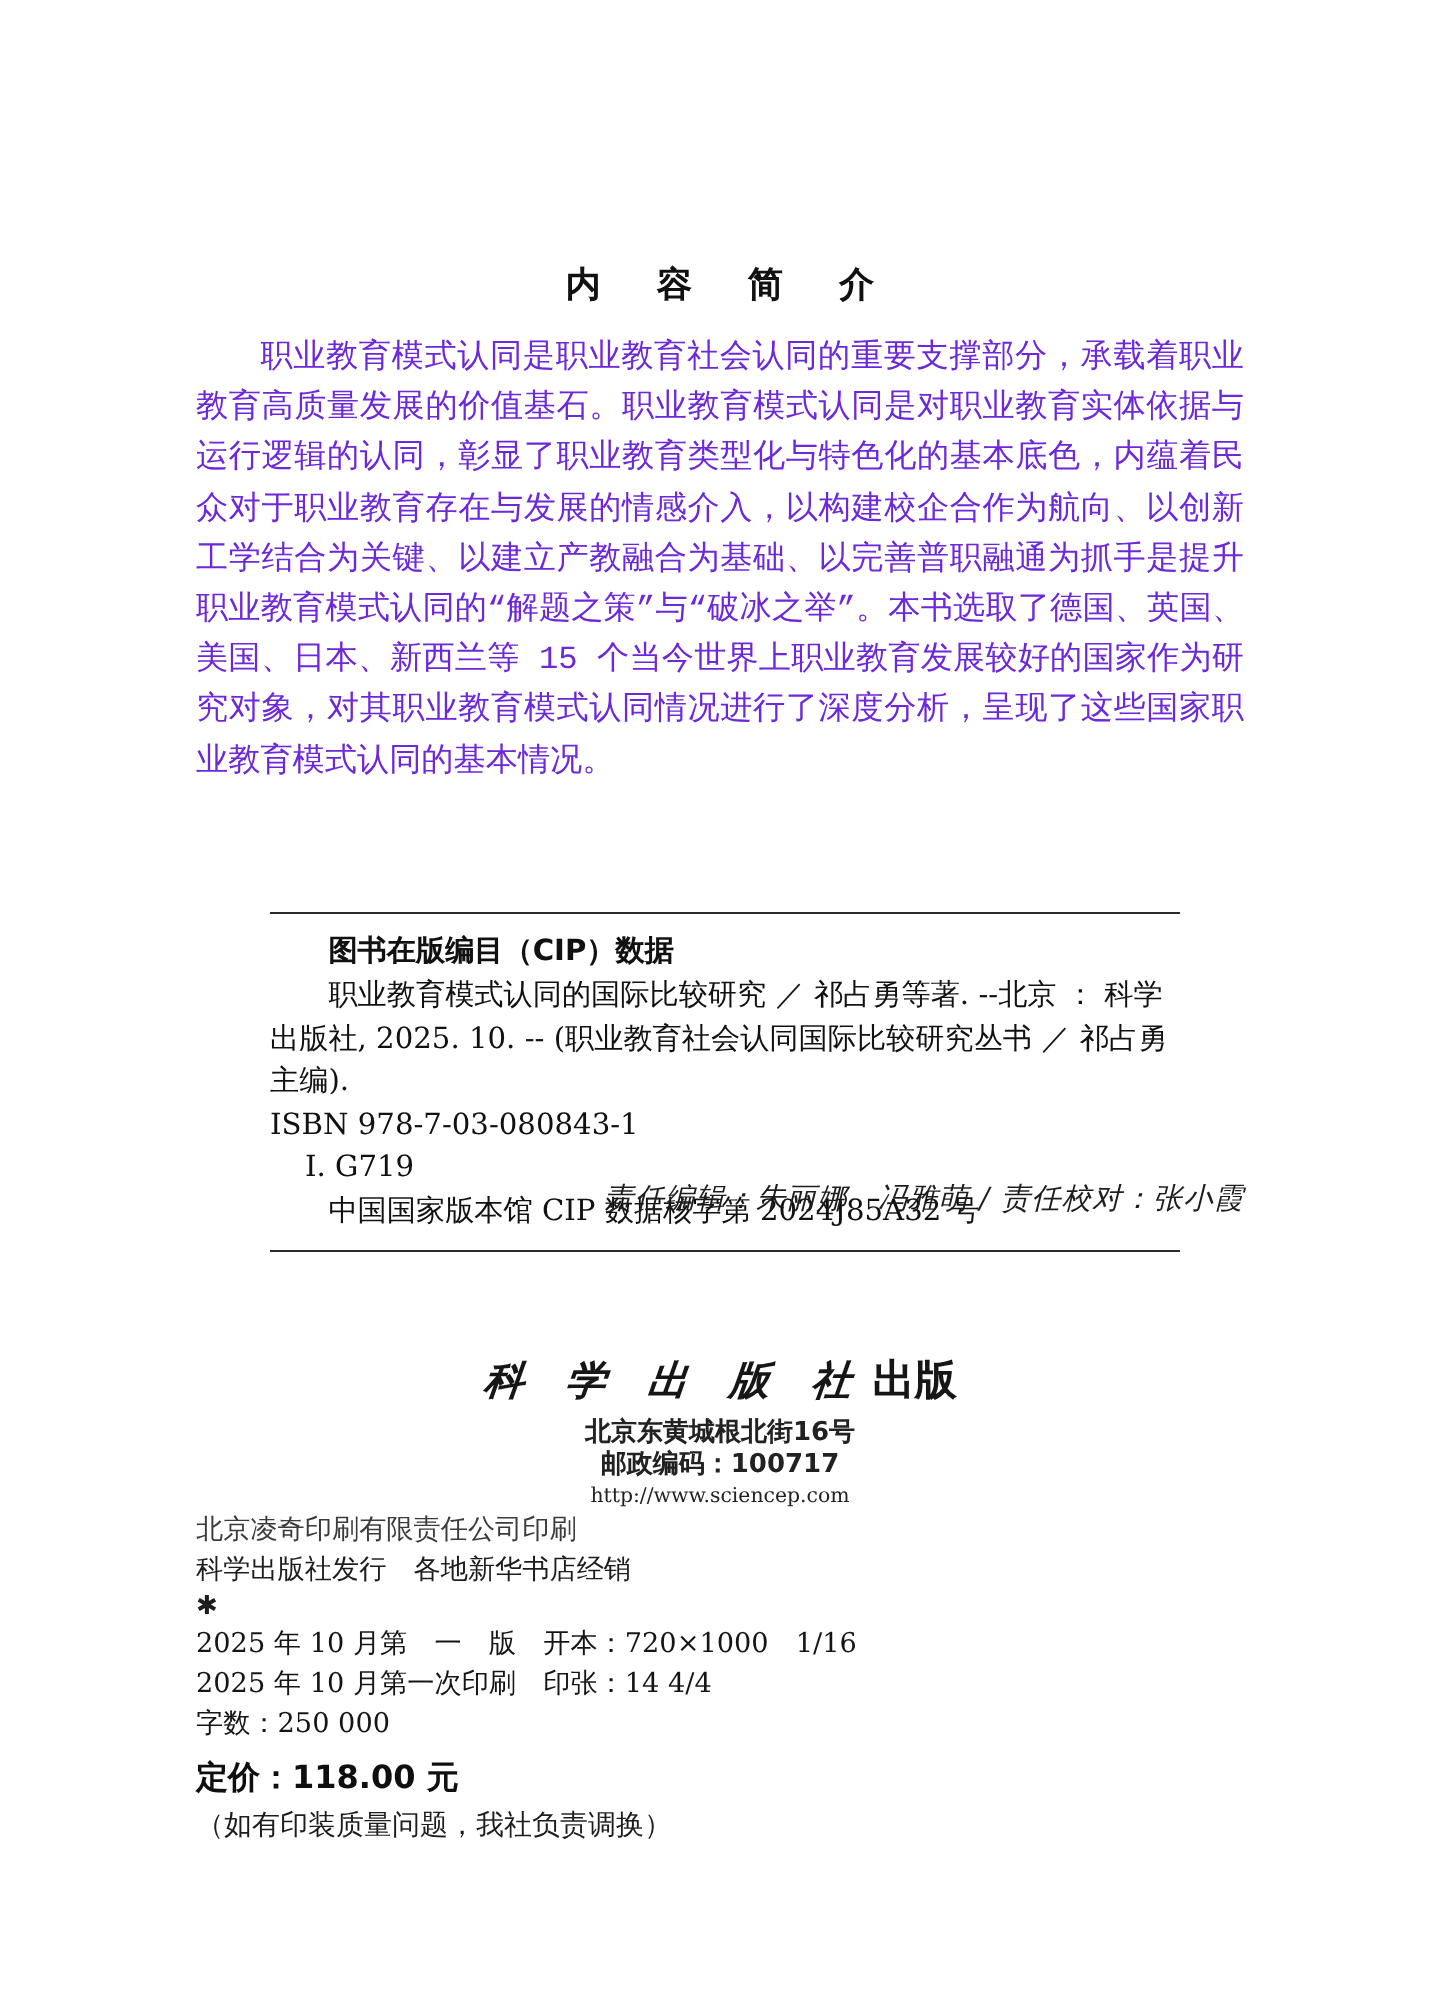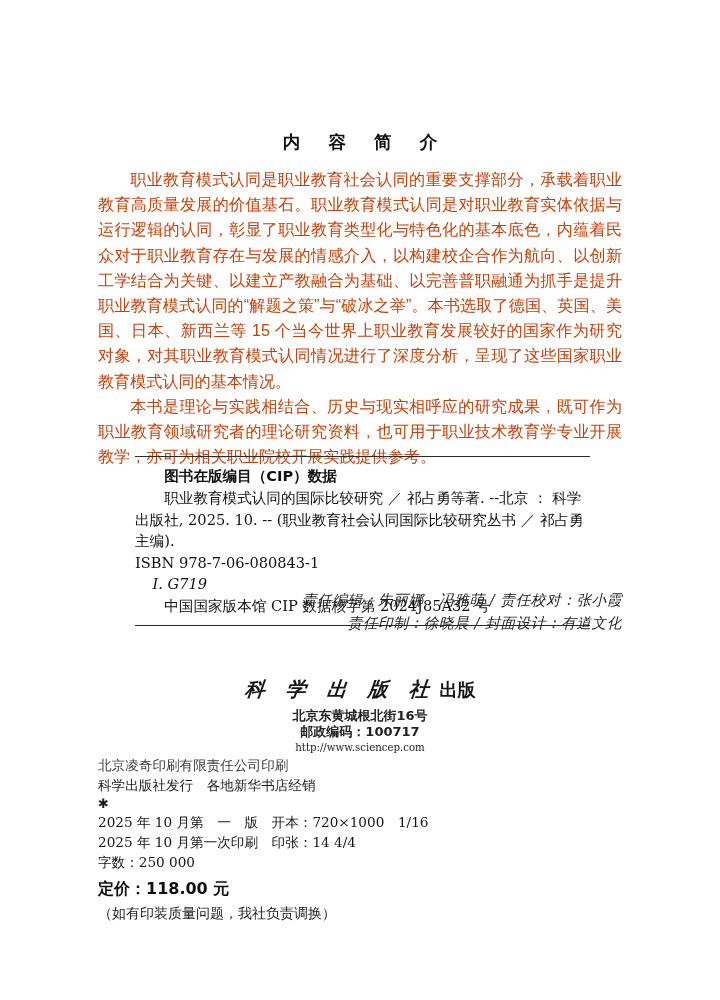--- a/index.html
+++ b/index.html
@@ -40,22 +40,22 @@
     margin: 0 0 13px 0;
     font-family: "DejaVu Sans", "Liberation Sans", sans-serif;
   }
   .summary-para {
     margin: 0;
     font-size: 16.1px;
     line-height: 25.2px;
     text-align: justify;
     text-justify: inter-ideograph;
     text-indent: 2em;
-    color: #c2410c;
-    font-family: Liberation Sans, sans-serif;
+    color: #6d28d9;
+    font-family: Liberation Mono, monospace;
   }
 
   
   .cip-block {
     position: absolute;
     left: 135px;
     top: 438px;
     width: 455px;
   }
   .rule {
@@ -77,21 +77,21 @@
     color: #111;
   }
   .cip-line {
     font-size: 14.6px;
     line-height: 21.5px;
     margin: 0;
     color: #111;
     font-family: "DejaVu Serif", "Liberation Serif", serif;
   }
   .cip-line.indent2 { text-indent: 2em; }
-  .cip-line.indent1 { text-indent: 1.2em; font-style: italic; }
+  .cip-line.indent1 { text-indent: 1.2em; }
   .cip-line.flow { text-indent: 2em; text-align: left; }
 
   
   .credits-block {
     position: absolute;
     left: 98px;
     top: 570px;
     width: 524px;
     text-align: right;
   }
@@ -121,21 +121,21 @@
   .pub-logo-cal {
     font-size: 20px;
     font-weight: bold;
     font-style: italic;
     letter-spacing: 7px;
     font-family: "DejaVu Serif", "Liberation Serif", serif;
     color: #161616;
     transform: skewX(-6deg);
   }
   .pub-logo-tail {
-    font-size: 18px;
+    font-size: 21px;
     font-weight: bold;
     font-family: Liberation Mono, monospace;
     color: #161616;
     margin-left: 4px;
   }
   .pub-addr {
     font-size: 13px;
     line-height: 15.5px;
     font-weight: bold;
     font-family: "DejaVu Sans", "Liberation Sans", sans-serif;
@@ -193,38 +193,36 @@
   }
 </style>
 </head>
 <body>
 
 <div class="page">
 
   <div class="summary-block">
     <div class="summary-title">内 容 简 介</div>
     <p class="summary-para">职业教育模式认同是职业教育社会认同的重要支撑部分，承载着职业教育高质量发展的价值基石。职业教育模式认同是对职业教育实体依据与运行逻辑的认同，彰显了职业教育类型化与特色化的基本底色，内蕴着民众对于职业教育存在与发展的情感介入，以构建校企合作为航向、以创新工学结合为关键、以建立产教融合为基础、以完善普职融通为抓手是提升职业教育模式认同的“解题之策”与“破冰之举”。本书选取了德国、英国、美国、日本、新西兰等 15 个当今世界上职业教育发展较好的国家作为研究对象，对其职业教育模式认同情况进行了深度分析，呈现了这些国家职业教育模式认同的基本情况。</p>
-    <p class="summary-para">本书是理论与实践相结合、历史与现实相呼应的研究成果，既可作为职业教育领域研究者的理论研究资料，也可用于职业技术教育学专业开展教学，亦可为相关职业院校开展实践提供参考。</p>
   </div>
 
   <div class="cip-block">
     <hr class="rule">
     <div class="cip-inner">
       <div class="cip-heading">图书在版编目（CIP）数据</div>
       <p class="cip-line flow">职业教育模式认同的国际比较研究 ／ 祁占勇等著. --北京 ： 科学出版社, 2025. 10. -- (职业教育社会认同国际比较研究丛书 ／ 祁占勇主编).</p>
-      <p class="cip-line">ISBN 978-7-06-080843-1</p>
+      <p class="cip-line">ISBN 978-7-03-080843-1</p>
       <p class="cip-line indent1">Ⅰ. G719</p>
       <p class="cip-line indent2">中国国家版本馆 CIP 数据核字第 2024J85A32 号</p>
     </div>
     <hr class="rule">
   </div>
 
   <div class="credits-block">
     <div class="credit-line">责任编辑：朱丽娜　冯雅萌 / 责任校对：张小霞</div>
-    <div class="credit-line">责任印制：徐晓晨 / 封面设计：有道文化</div>
   </div>
 
   <div class="colophon">
     <div class="pub-logo-row">
       <span class="pub-logo-cal">科 学 出 版 社</span>
       <span class="pub-logo-tail">出版</span>
     </div>
     <div class="pub-addr">北京东黄城根北街16号</div>
     <div class="pub-addr">邮政编码：100717</div>
     <div class="pub-url">http://www.sciencep.com</div>

